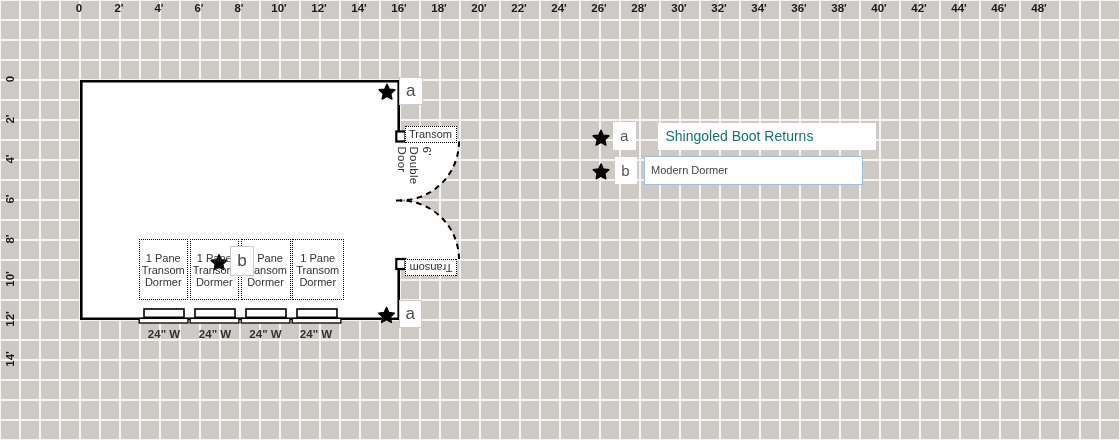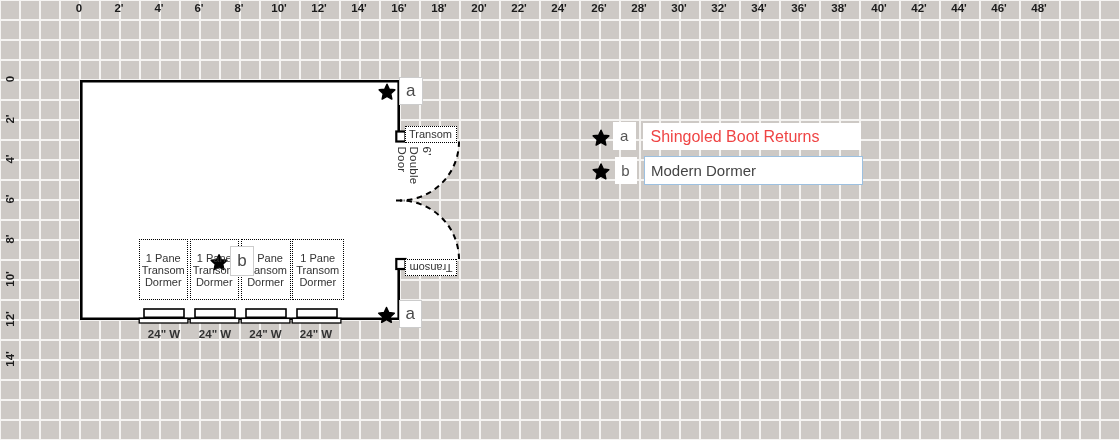--- a/index.html
+++ b/index.html
@@ -163,18 +163,18 @@
 <div class="box" id="dormer4" style="left:292px;top:238.5px;width:51.5px;height:61.5px;border:1px dotted #000;color:#333;font-size:11px;line-height:12px;text-align:center;padding-top:12.5px;">1 Pane<br>Transom<br>Dormer</div>
 
 <div class="box" id="labela1" style="left:399px;top:77px;width:23.5px;height:28px;background:#fff;border:1px solid #ccc;color:#4a4a4a;font-size:17px;line-height:26px;text-align:center;">a</div>
 
 <div class="box" id="labela2" style="left:399px;top:299.5px;width:22.5px;height:28px;background:#fff;border:1px solid #ccc;color:#4a4a4a;font-size:17px;line-height:26px;text-align:center;">a</div>
 
 <div class="box" id="labelb1" style="left:230px;top:246px;width:24px;height:29.5px;background:#fff;border:1px solid #ccc;color:#4a4a4a;font-size:17px;line-height:27.5px;text-align:center;">b</div>
 
 <div class="box" id="legkeya" style="left:613px;top:122px;width:22.5px;height:27.5px;background:#fff;color:#555;font-size:15px;line-height:27.5px;text-align:center;">a</div>
 
-<div class="box" id="leginputa" style="left:643px;top:122.5px;width:218px;height:27px;background:#fff;color:#ef4444;font-size:16px;line-height:27px;padding-left:7.5px;">Shingoled Boot Returns</div>
+<div class="box" id="leginputa" style="left:658px;top:122.5px;width:218px;height:27px;background:#fff;color:#0f766e;font-size:14px;line-height:27px;padding-left:7.5px;">Shingoled Boot Returns</div>
 
 <div class="box" id="legkeyb" style="left:614.5px;top:156.5px;width:22px;height:27.5px;background:#fff;color:#555;font-size:15px;line-height:27.5px;text-align:center;">b</div>
 
-<div class="box" id="leginputb" style="left:643.5px;top:155.5px;width:219.5px;height:29.5px;background:#fff;border:1px solid #9cc0e0;color:#444;font-size:15px;line-height:27.5px;padding-left:6.5px;">Modern Dormer</div>
+<div class="box" id="leginputb" style="left:643.5px;top:155.5px;width:219.5px;height:29.5px;background:#fff;border:1px solid #9cc0e0;color:#444;font-size:11px;line-height:27.5px;padding-left:6.5px;">Modern Dormer</div>
 </div>
 
 </body></html>

